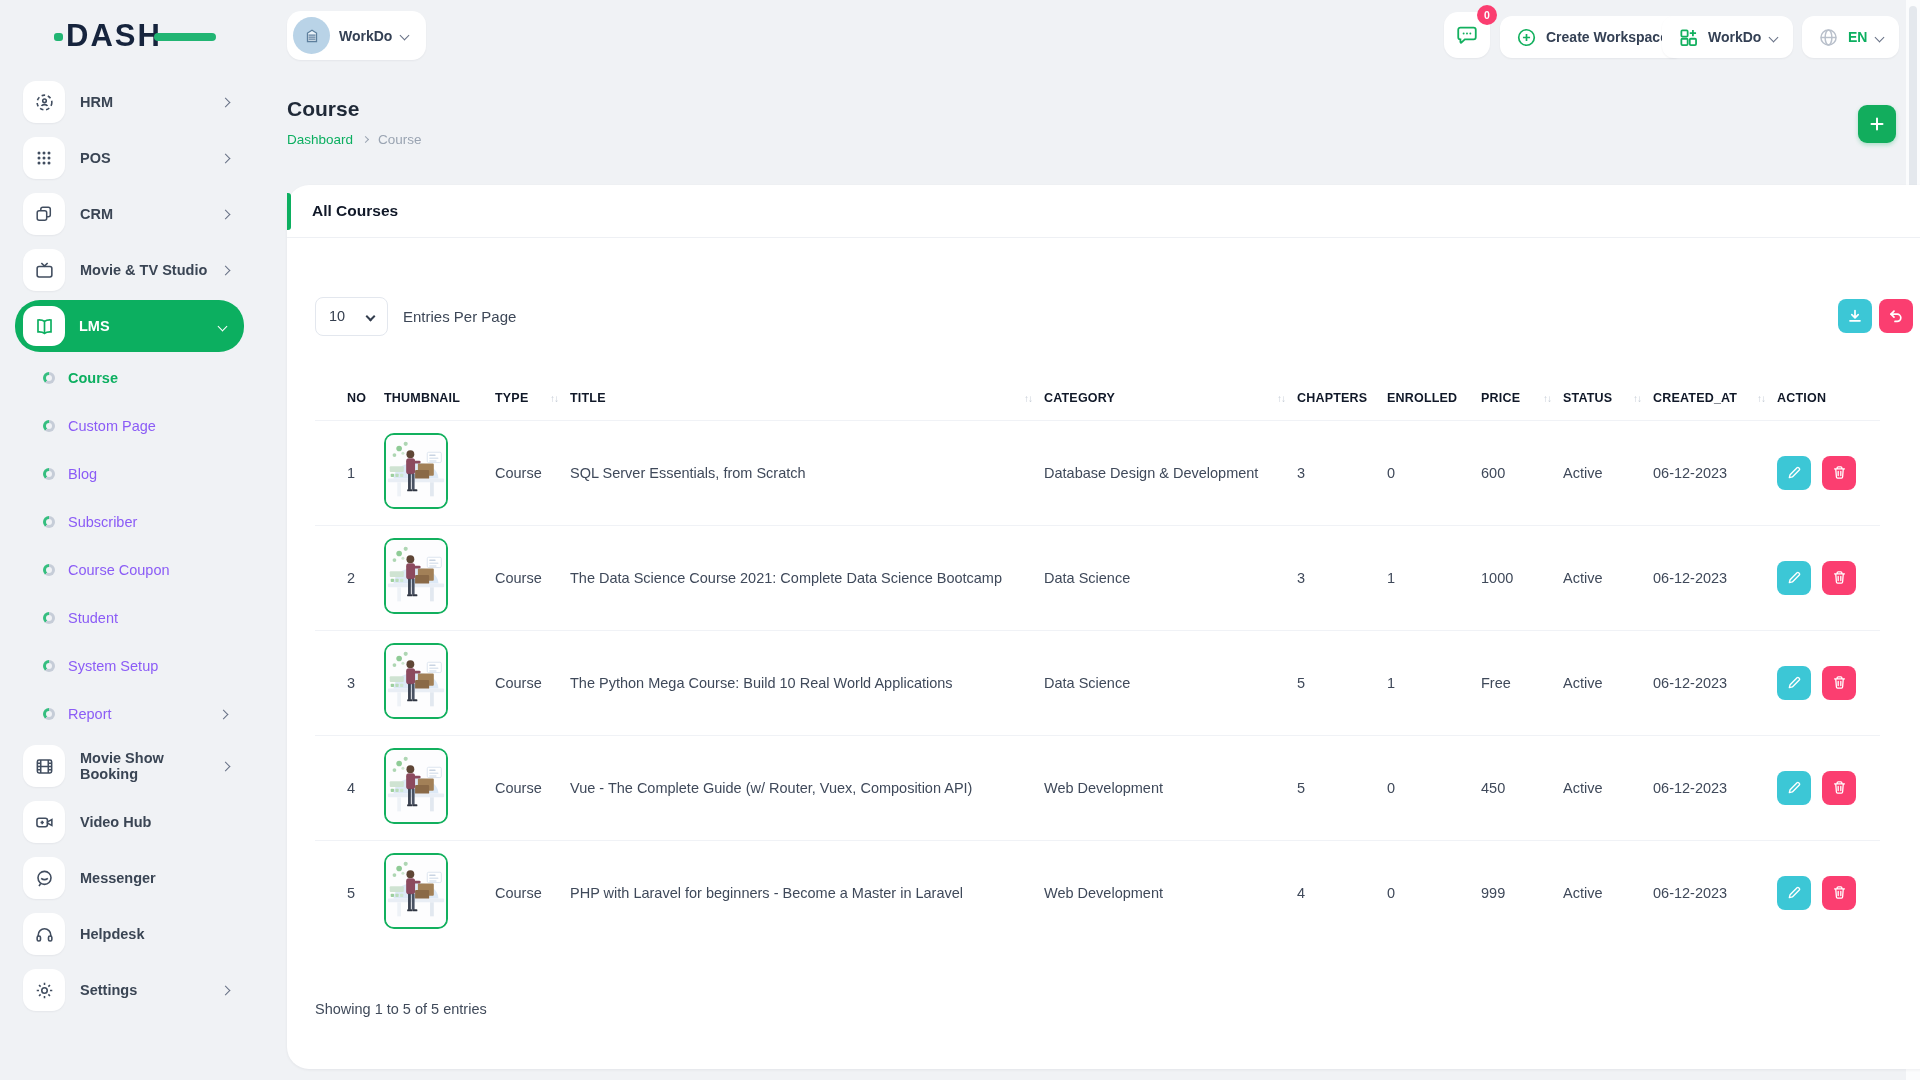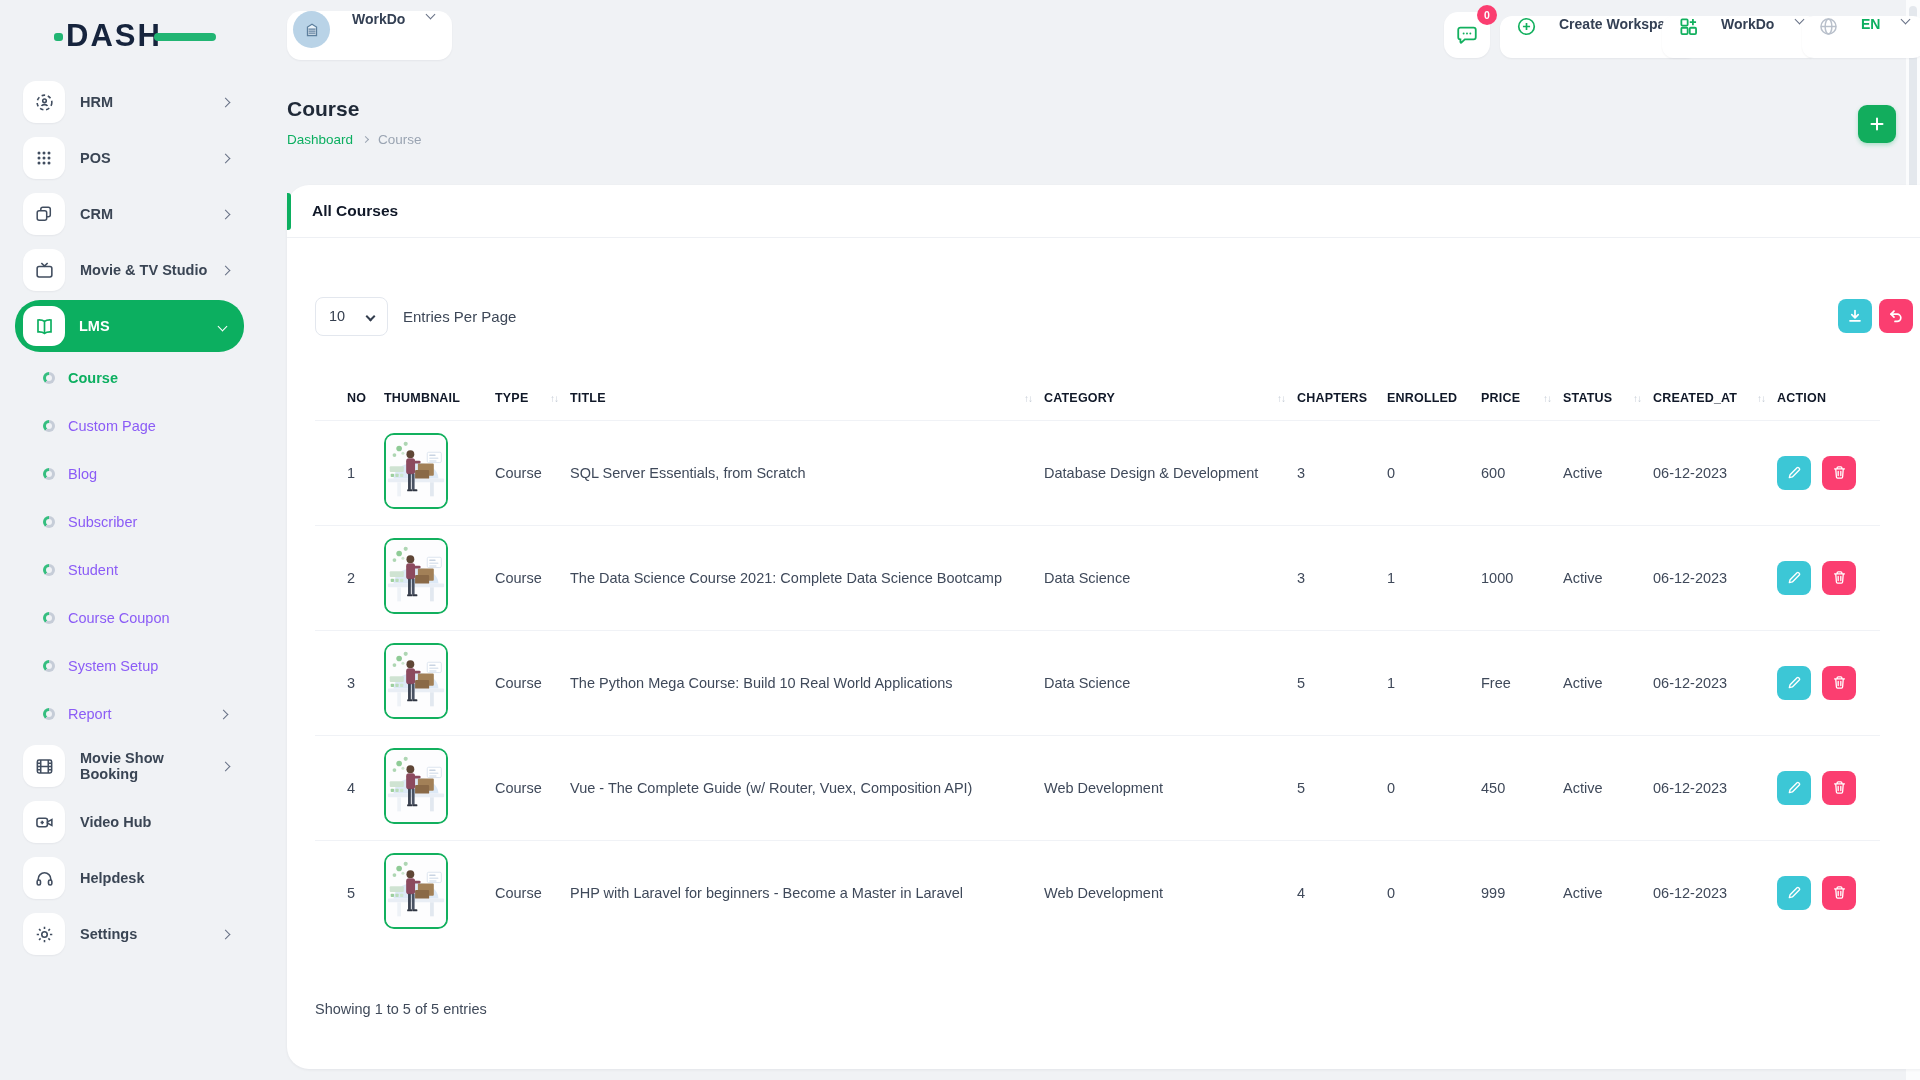--- a/index.html
+++ b/index.html
@@ -25,21 +25,21 @@
   
   .chev{display:inline-block;width:7px;height:7px;border-right:1.8px solid #667085;border-bottom:1.8px solid #667085;}
   .chev.r{transform:rotate(-45deg);}
   .chev.d{transform:rotate(45deg);}
   .chev.l{transform:rotate(135deg);}
   .chev.white{border-color:#fff;}
   .chev.pg{width:8px;height:8px;border-width:2px;border-color:#51718F;}
 
   
   .pill{position:absolute;top:16px;height:42px;background:#fff;border-radius:12px;box-shadow:var(--pillshadow);
-        display:flex;gap:22px;padding:0 16px;font-size:14px;font-weight:700;color:#344054;cursor:pointer;}
+        display:flex;align-items:center;gap:9px;padding:0 16px;font-size:14px;font-weight:700;color:#344054;cursor:pointer;}
   .workspace-pill{left:287px;top:11px;height:49px;border-radius:14px;padding:0 18px 0 6px;}
   .ws-avatar{width:37px;height:37px;border-radius:50%;background:#B9D3E7;display:flex;align-items:center;justify-content:center;}
   .chat-btn{position:absolute;left:1444px;top:12px;width:46px;height:46px;background:#fff;border-radius:14px;box-shadow:var(--pillshadow);
         display:flex;align-items:center;justify-content:center;cursor:pointer;}
   .chat-badge{position:absolute;top:-7px;right:-7px;min-width:20px;height:20px;border-radius:10px;background:#FB3E70;color:#fff;
         font-size:10.5px;font-weight:700;display:flex;align-items:center;justify-content:center;padding:0 6px;}
   .create-pill{left:1500px;}
   .switcher-pill{left:1662px;}
   .lang-pill{left:1802px;}
   .lang-label{color:var(--green);}
@@ -252,25 +252,25 @@
   <div class="sub-item">
     <span class="dot"></span>
     <span class="sub-label">Blog</span>
   </div>
   <div class="sub-item">
     <span class="dot"></span>
     <span class="sub-label">Subscriber</span>
   </div>
   <div class="sub-item">
     <span class="dot"></span>
-    <span class="sub-label">Student</span>
+    <span class="sub-label">Course Coupon</span>
   </div>
   <div class="sub-item">
     <span class="dot"></span>
-    <span class="sub-label">Course Coupon</span>
+    <span class="sub-label">Student</span>
   </div>
   <div class="sub-item">
     <span class="dot"></span>
     <span class="sub-label">System Setup</span>
   </div>
   <div class="sub-item">
     <span class="dot"></span>
     <span class="sub-label">Report</span>
     <span class="chev r"></span>
   </div>
@@ -290,20 +290,30 @@
     <span class="tile">
       <svg width="21" height="21" viewBox="0 0 20 20" fill="none" stroke="currentColor" stroke-width="1.5">
         <rect x="2.8" y="6" width="10" height="8" rx="2"></rect>
           <path d="M12.8 9.4l4.2-2.2v5.6l-4.2-2.2z"></path>
         <path d="M6.2 10h3.2M7.8 8.4v3.2"></path>
       </svg>
     </span>
     <span class="s-label">Video Hub</span>
   </div>
 
+  <div class="s-item">
+    <span class="tile">
+      <svg width="21" height="21" viewBox="0 0 20 20" fill="none" stroke="currentColor" stroke-width="1.5">
+        <circle cx="10" cy="9.4" r="6.2"></circle>
+          <path d="M6.4 14.6L4.8 17.2"></path>
+        <path d="M6.8 9.8c2 1.6 4.4 1.6 6.4 0"></path>
+      </svg>
+    </span>
+    <span class="s-label">Messenger</span>
+  </div>
 
   <div class="s-item">
     <span class="tile">
       <svg width="21" height="21" viewBox="0 0 20 20" fill="none" stroke="currentColor" stroke-width="1.5">
         <path d="M4 12v-1.4a6 6 0 0 1 12 0V12"></path>
         <rect x="3" y="11.4" width="3.2" height="4.8" rx="1.5"></rect>
         <rect x="13.8" y="11.4" width="3.2" height="4.8" rx="1.5"></rect>
       </svg>
     </span>
     <span class="s-label">Helpdesk</span>

